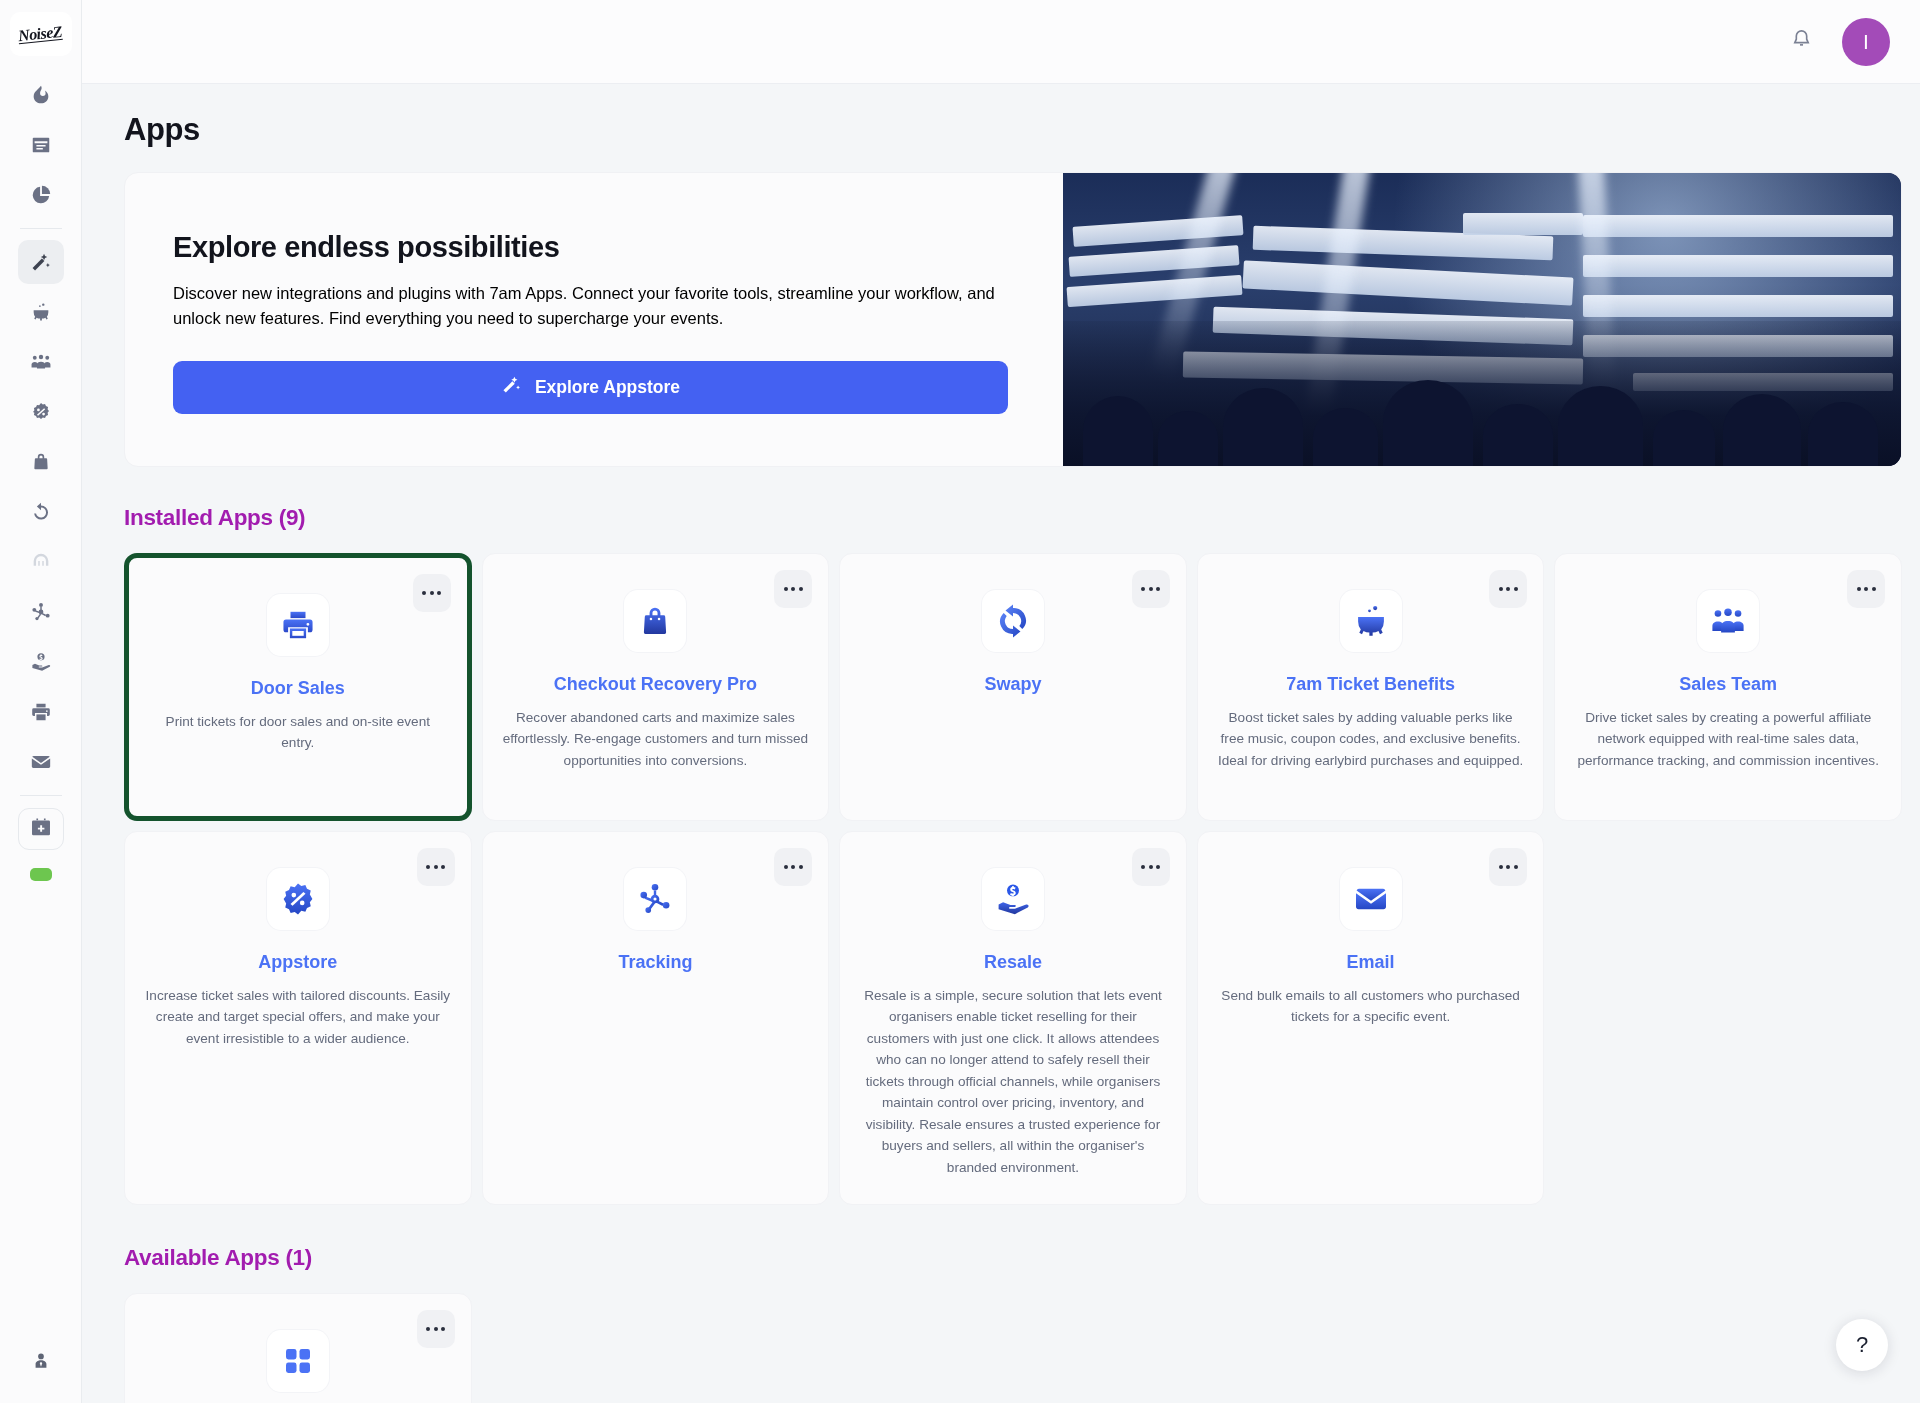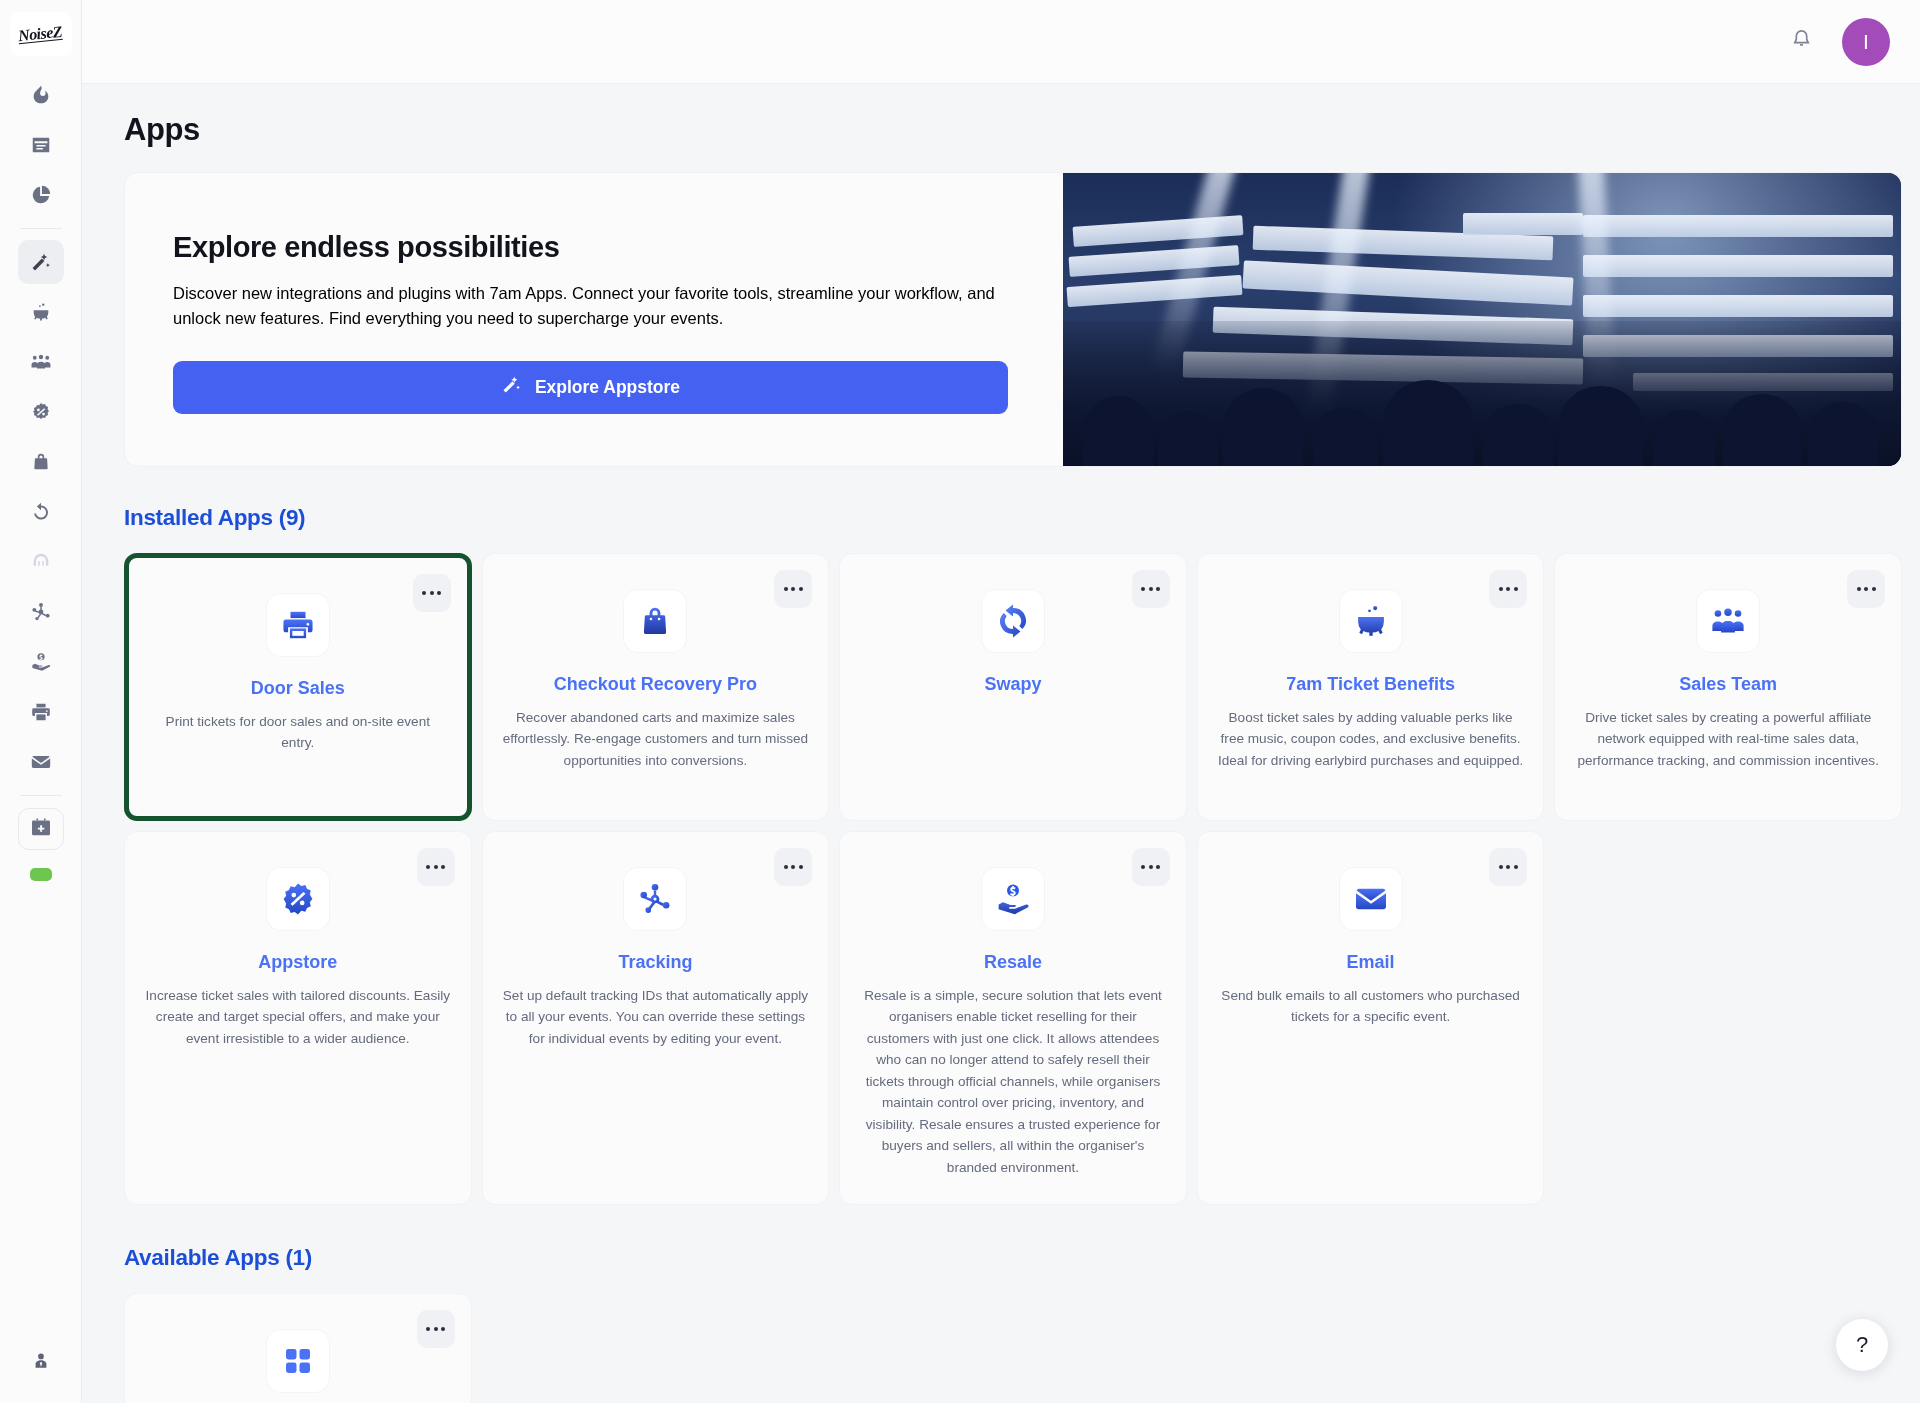--- a/index.html
+++ b/index.html
@@ -136,21 +136,21 @@
     position: absolute; left:0; right:0; bottom:0; height: 145px;
     background: linear-gradient(180deg, rgba(22,32,60,.15), #0e1630 65%, #0a1026);
   }
   .hero-img .head {
     position: absolute; bottom: 0; border-radius: 50% 50% 0 0;
     background: #0d1430;
   }
 
   
   .section-title {
-    font-size: 22.5px; font-weight: 700; color: #1d4ed8;
+    font-size: 22.5px; font-weight: 700; color: #a21caf;
     letter-spacing: -0.3px; margin-bottom: 22px;
   }
   .grid {
     display: grid; grid-template-columns: repeat(5, 1fr);
     gap: 10px; margin-bottom: 40px;
   }
   .card {
     background: #fbfbfc; border: 1px solid #f1f2f5; border-radius: 13px;
     padding: 26px 20px 26px 20px; position: relative;
     display: flex; flex-direction: column; align-items: center;
@@ -558,21 +558,20 @@
                 <path fill="url(#gn)" d="M11.2 6.4h1.6v4.6h-1.6zM5.6 10.3l4.9 1.9-.6 1.6L5 11.9zM13.4 12.8l4.4 2.2-.8 1.6-4.4-2.2zM10.6 13.9l1.5.9-3.2 4.4-1.5-1z"></path>
                 <circle fill="url(#gn)" cx="12" cy="12" r="2.9"></circle>
                 <circle fill="url(#gn)" cx="12" cy="4.2" r="2.2"></circle>
                 <circle fill="url(#gn)" cx="19.4" cy="16.2" r="2.2"></circle>
                 <circle fill="url(#gn)" cx="4.5" cy="9.4" r="2.2"></circle>
                 <circle fill="url(#gn)" cx="7.5" cy="19.4" r="1.9"></circle>
                 <circle fill="#fff" cx="12" cy="12" r="1.05"></circle>
               </svg>
             </div>
             <div class="card-name">Tracking</div>
-            <div class="card-desc">Set up default tracking IDs that automatically apply to all your events. You can override these settings for individual events by editing your event.</div>
           </div>
           <div class="card">
             <div class="dots">
               <i></i>
               <i></i>
               <i></i>
             </div>
             <div class="card-icon">
               <svg viewBox="0 0 24 24">
                 <defs>

